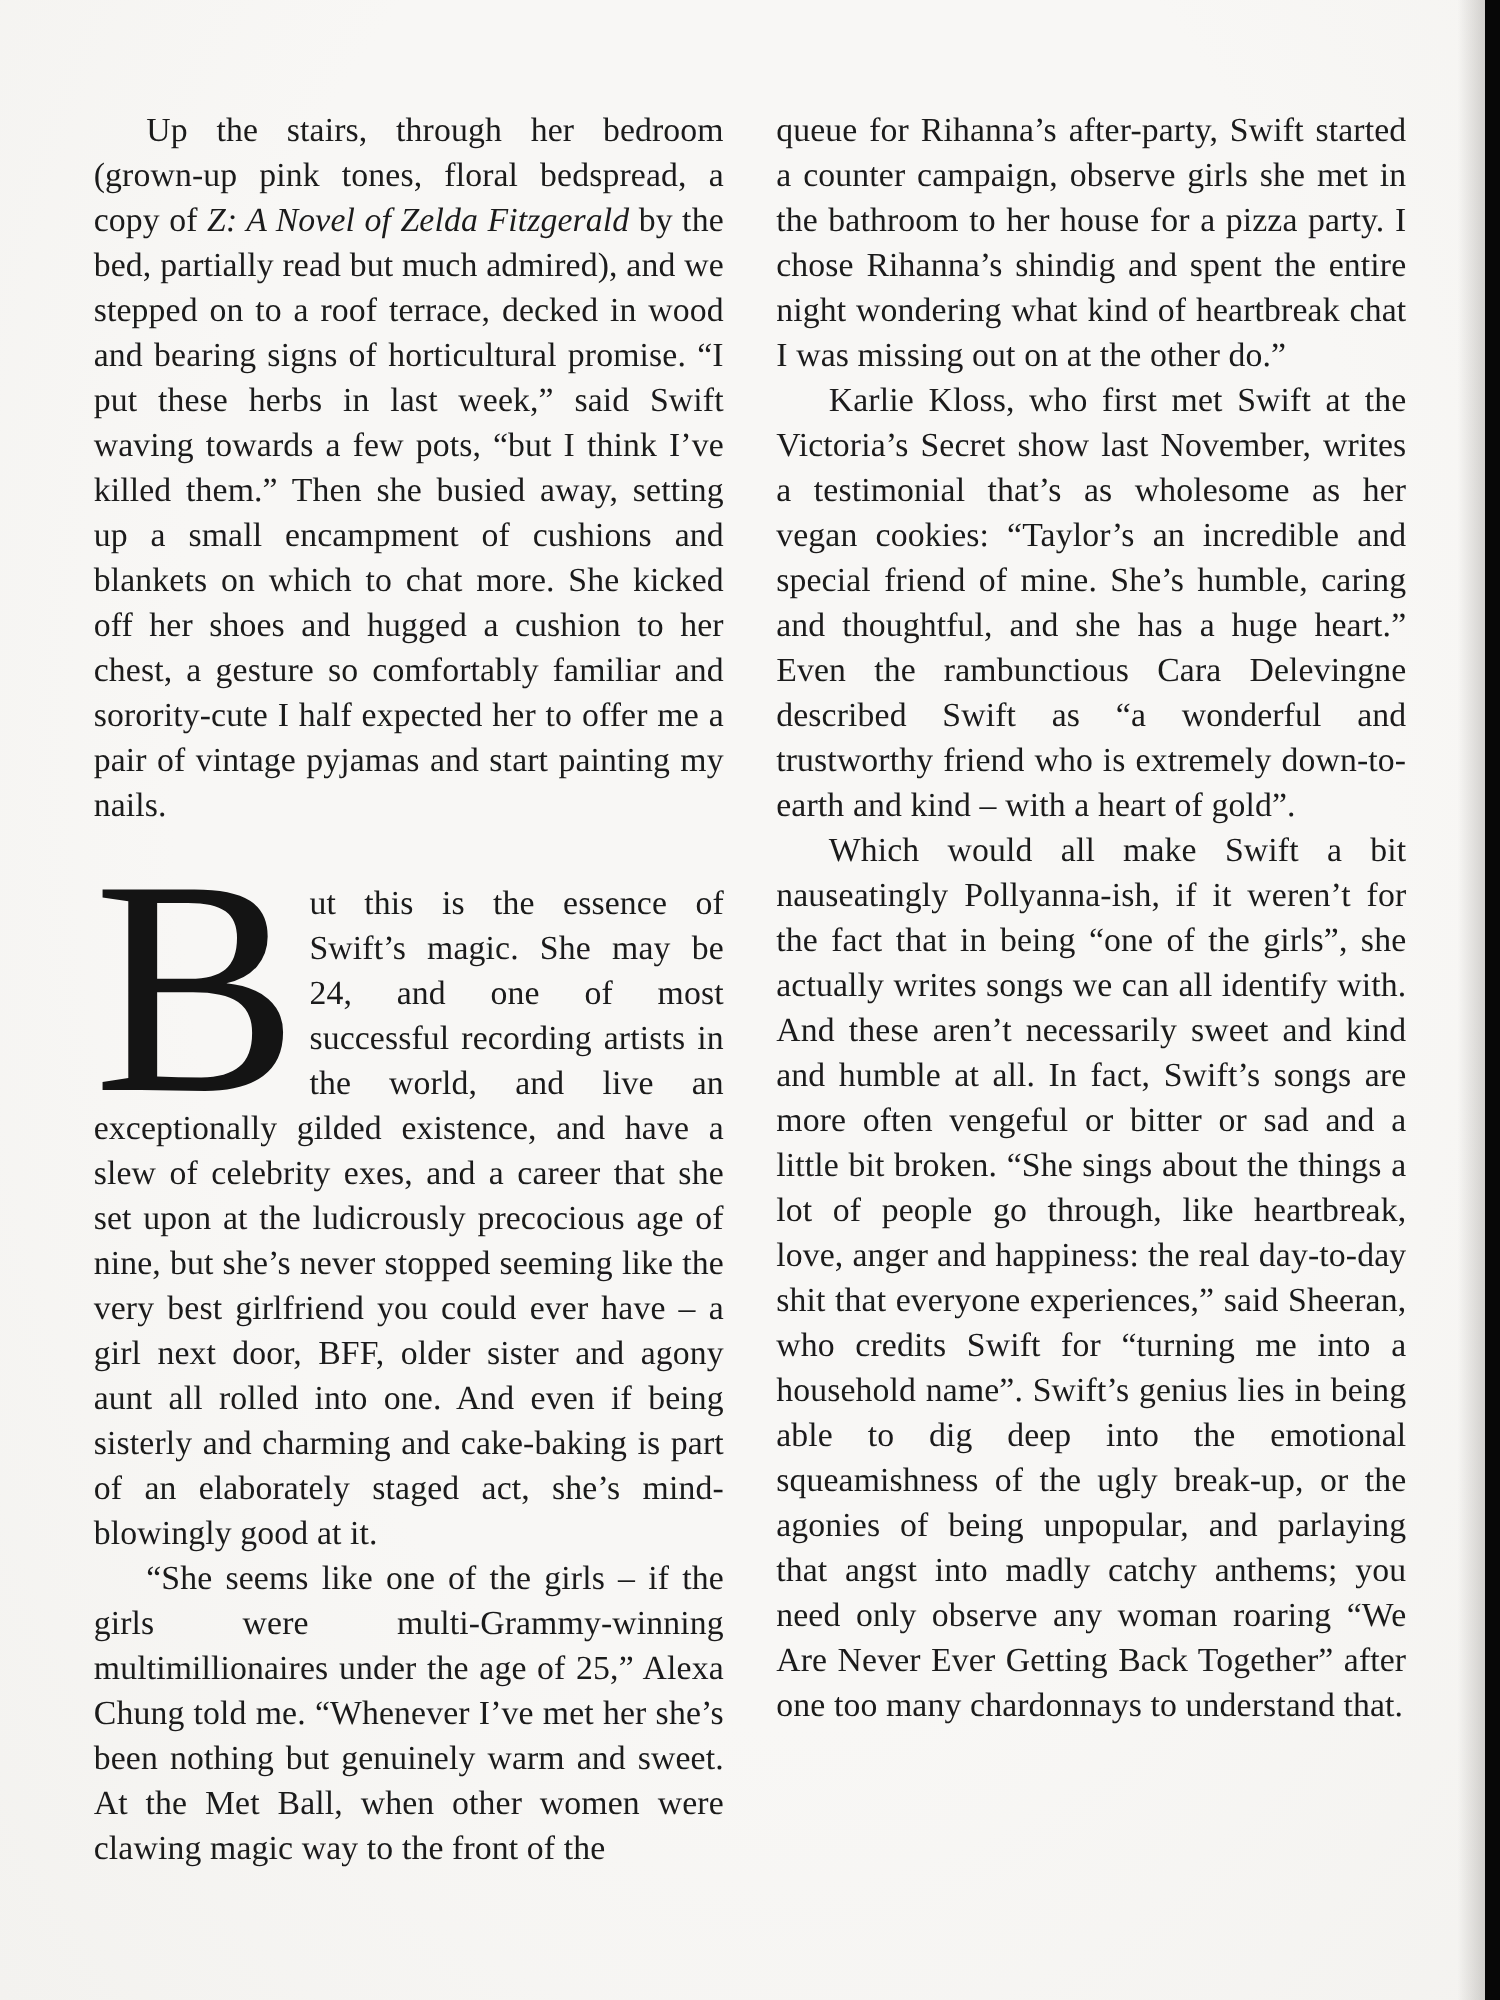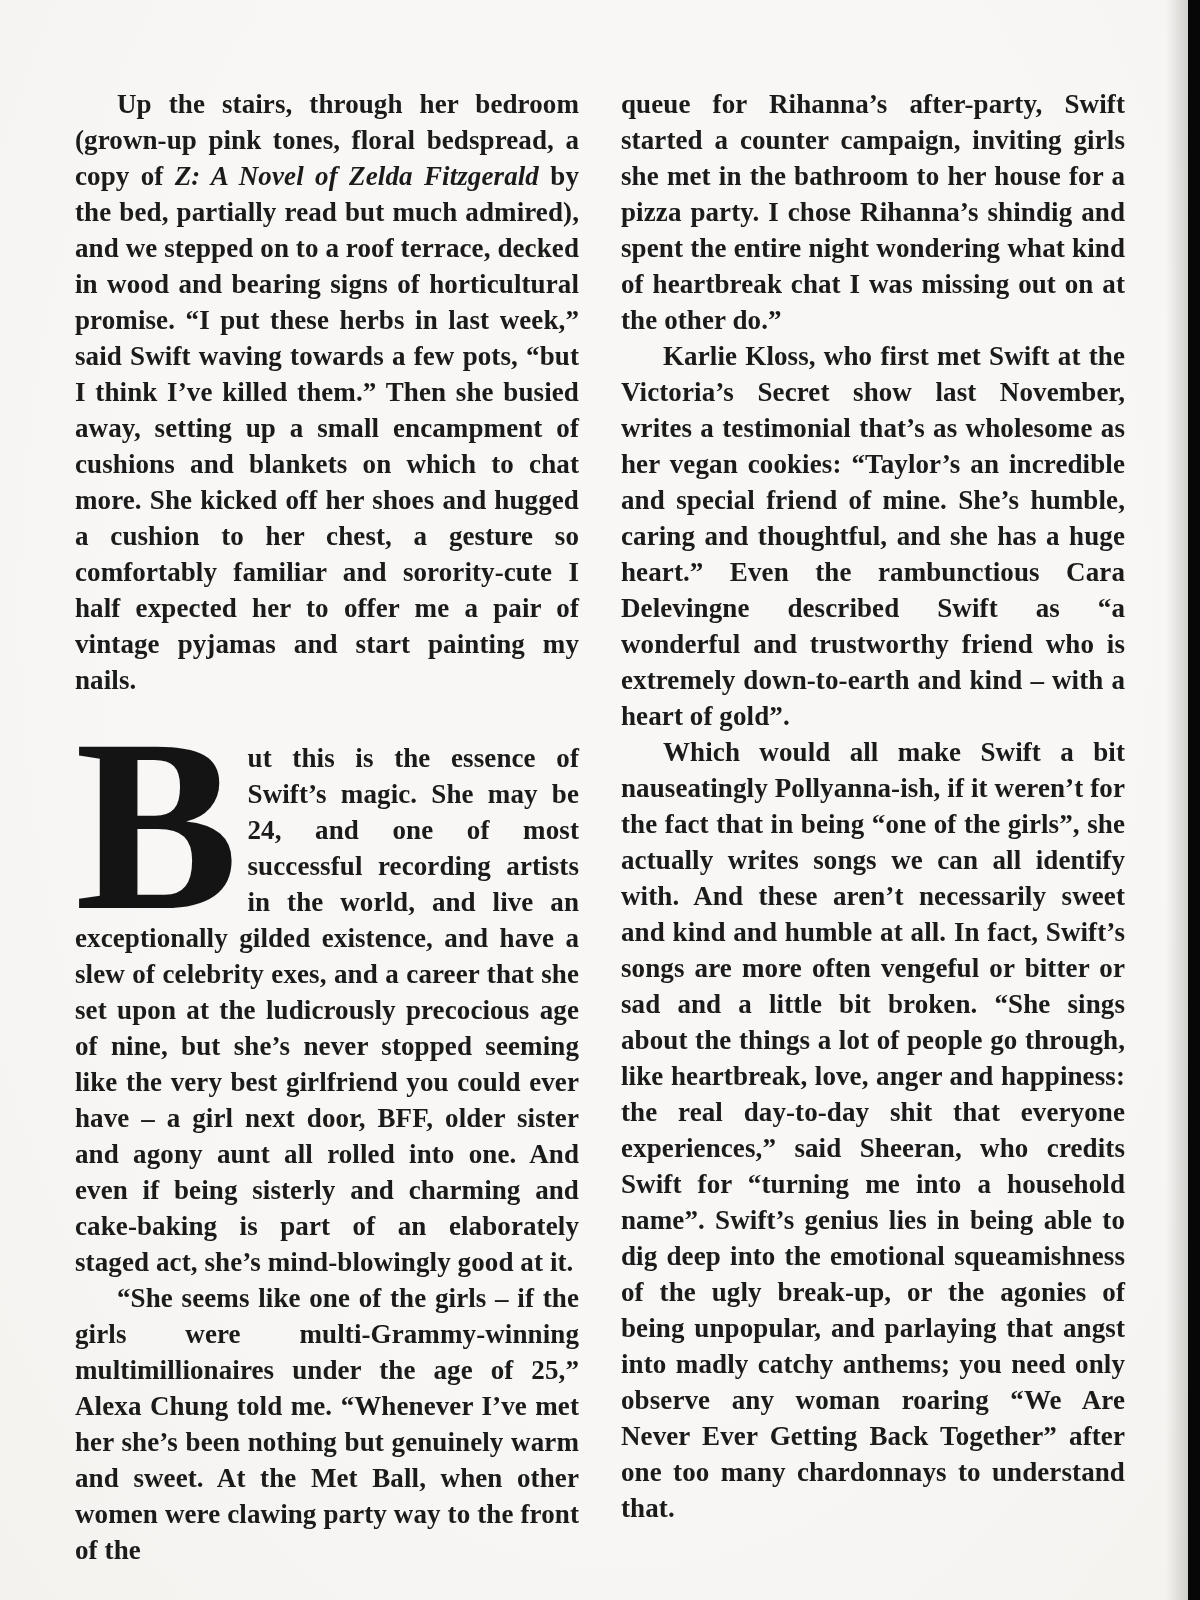--- a/index.html
+++ b/index.html
@@ -26,21 +26,20 @@
     width: 1050px;
     display: flex;
     gap: 42px;
   }
   .col {
     width: 504px;
     font-size: 27px;
     line-height: 36px;
     text-align: justify;
     letter-spacing: 0.1px;
-    font-weight: bold;
   }
   .para {
     margin: 0;
     padding: 0;
   }
   .para.indent {
     text-indent: 42px;
   }
   .dropcap-para {
     margin-top: 42px;
@@ -77,25 +76,25 @@
 
 <div class="page" style="color: rgb(27, 27, 27);">
 
   <div class="content">
 
     <div class="col">
       <p class="para indent"><span>Up the stairs, through her bedroom (grown-up pink tones, floral bedspread, a copy of </span><span class="book-title">Z: A Novel of Zelda Fitzgerald</span><span> by the bed, partially read but much admired), and we stepped on to a roof terrace, decked in wood and bearing signs of horticultural promise. “I put these herbs in last week,” said Swift waving towards a few pots, “but I think I’ve killed them.” Then she busied away, setting up a small encampment of cushions and blankets on which to chat more. She kicked off her shoes and hugged a cushion to her chest, a gesture so comfortably familiar and sorority-cute I half expected her to offer me a pair of vintage pyjamas and start painting my nails.</span></p>
 
       <p class="para dropcap-para"><span class="dropcap">B</span><span>ut this is the essence of Swift’s magic. She may be 24, and one of most successful recording artists in the world, and live an exceptionally gilded existence, and have a slew of celebrity exes, and a career that she set upon at the ludicrously precocious age of nine, but she’s never stopped seeming like the very best girlfriend you could ever have – a girl next door, BFF, older sister and agony aunt all rolled into one. And even if being sisterly and charming and cake-baking is part of an elaborately staged act, she’s mind-blowingly good at it.</span></p>
 
-      <p class="para indent">“She seems like one of the girls – if the girls were multi-Grammy-winning multimillionaires under the age of 25,” Alexa Chung told me. “Whenever I’ve met her she’s been nothing but genuinely warm and sweet. At the Met Ball, when other women were clawing party way to the front of the</p>
+      <p class="para indent">“She seems like one of the girls – if the girls were multi-Grammy-winning multimillionaires under the age of 25,” Alexa Chung told me. “Whenever I’ve met her she’s been nothing but genuinely warm and sweet. At the Met Ball, when other women were clawing magic way to the front of the</p>
     </div>
 
     <div class="col">
-      <p class="para">queue for Rihanna’s after-party, Swift started a counter campaign, inviting girls she met in the bathroom to her house for a pizza party. I chose Rihanna’s shindig and spent the entire night wondering what kind of heartbreak chat I was missing out on at the other do.”</p>
+      <p class="para">queue for Rihanna’s after-party, Swift started a counter campaign, observe girls she met in the bathroom to her house for a pizza party. I chose Rihanna’s shindig and spent the entire night wondering what kind of heartbreak chat I was missing out on at the other do.”</p>
 
       <p class="para indent">Karlie Kloss, who first met Swift at the Victoria’s Secret show last November, writes a testimonial that’s as wholesome as her vegan cookies: “Taylor’s an incredible and special friend of mine. She’s humble, caring and thoughtful, and she has a huge heart.” Even the rambunctious Cara Delevingne described Swift as “a wonderful and trustworthy friend who is extremely down-to-earth and kind – with a heart of gold”.</p>
 
       <p class="para indent">Which would all make Swift a bit nauseatingly Pollyanna-ish, if it weren’t for the fact that in being “one of the girls”, she actually writes songs we can all identify with. And these aren’t necessarily sweet and kind and humble at all. In fact, Swift’s songs are more often vengeful or bitter or sad and a little bit broken. “She sings about the things a lot of people go through, like heartbreak, love, anger and happiness: the real day-to-day shit that everyone experiences,” said Sheeran, who credits Swift for “turning me into a household name”. Swift’s genius lies in being able to dig deep into the emotional squeamishness of the ugly break-up, or the agonies of being unpopular, and parlaying that angst into madly catchy anthems; you need only observe any woman roaring “We Are Never Ever Getting Back Together” after one too many chardonnays to understand that.</p>
 
     </div>
 
   </div>
 
   <div class="edge-shadow"></div>

